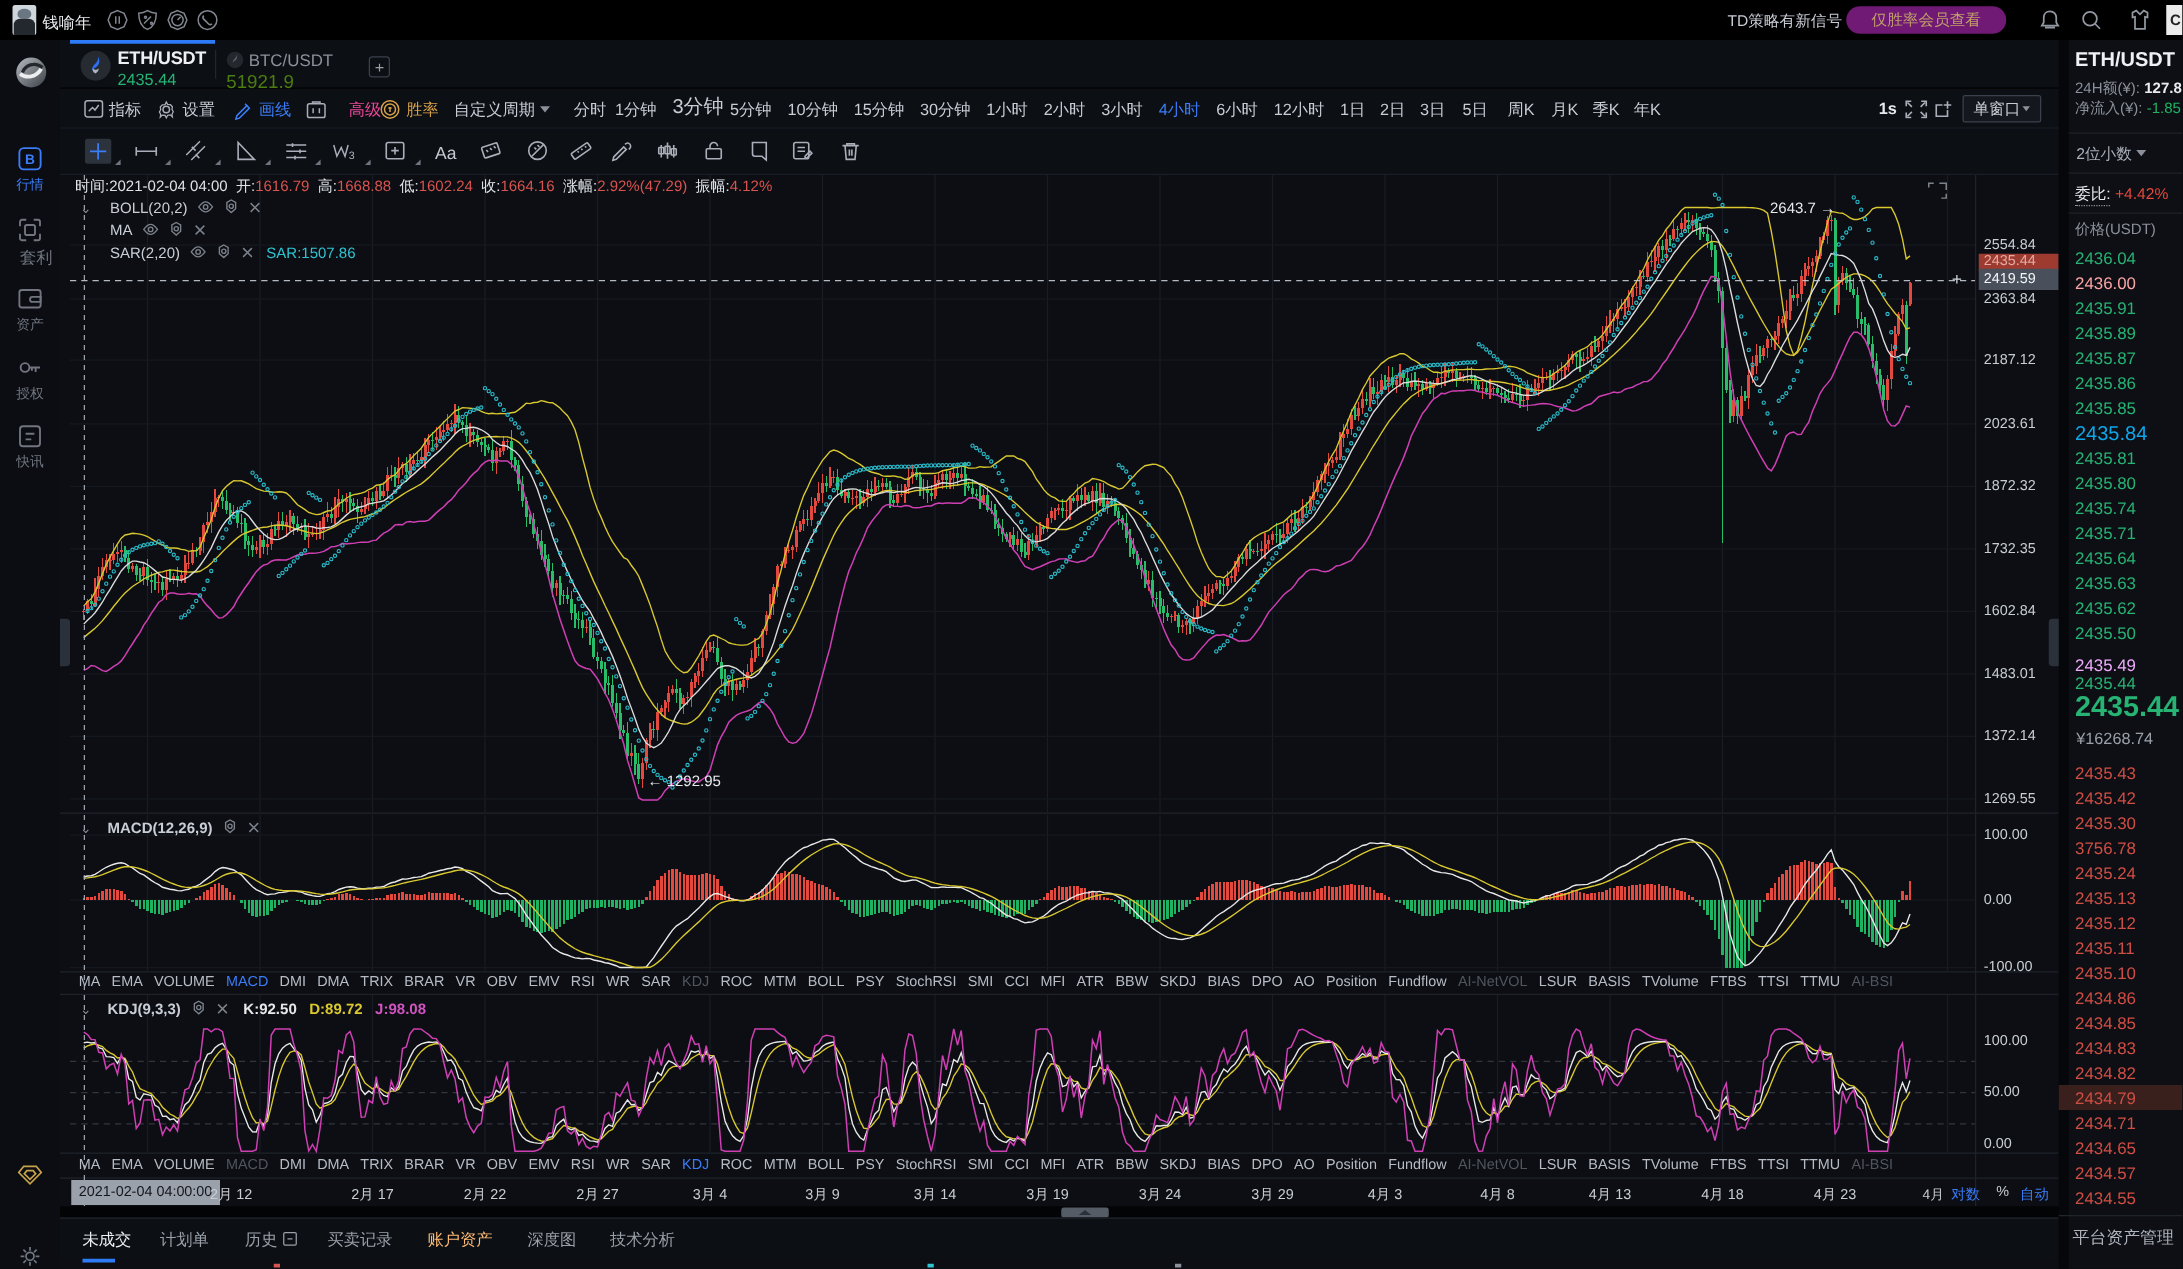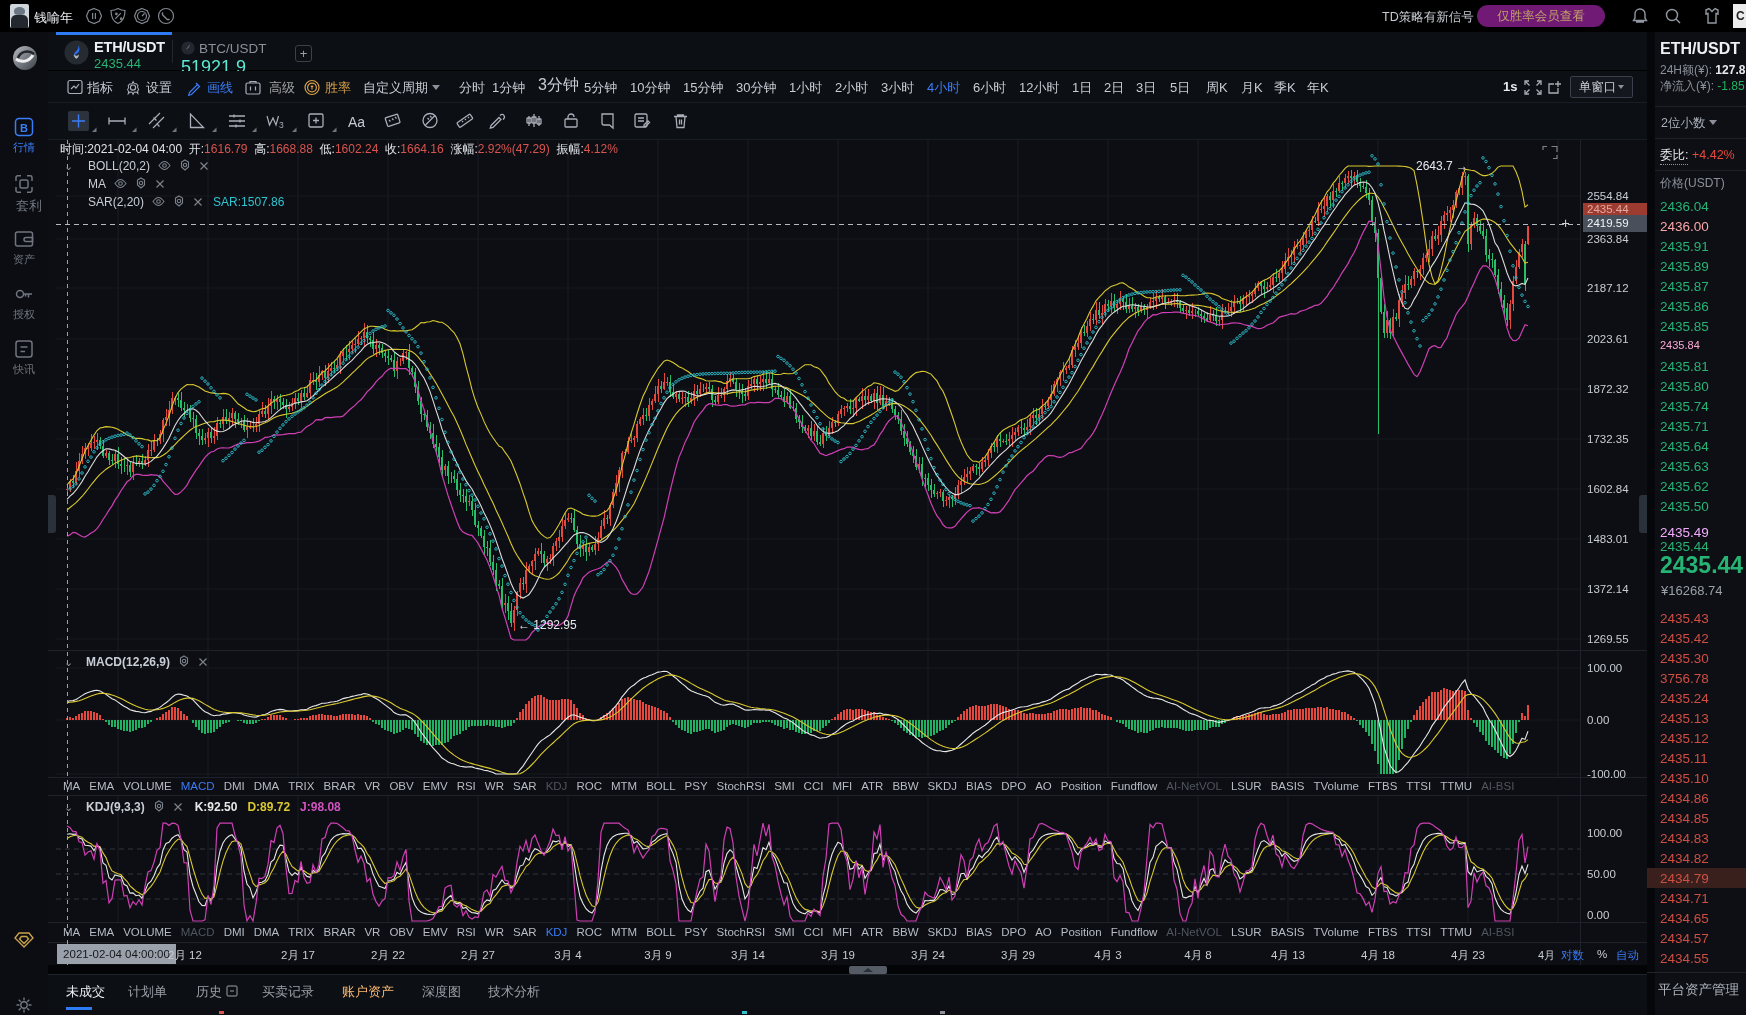--- a/index.html
+++ b/index.html
@@ -105,21 +105,21 @@
       <path d="M10.2 14.5c-.4 1.6.3 3.3 2.1 4.3 1.7-1 2.8-2.4 2.6-4.3-1.5 1.8-3.2 1.6-4.7 0z" fill="#aeb6c2"></path>
     </svg>
     <div class="abs" style="left:46px;top:7px;color:#eef0f4;font-size:14.5px;font-weight:bold;letter-spacing:-0.2px">ETH/USDT</div>
     <div class="abs" style="left:46px;top:24px;color:#26b373;font-size:13px">2435.44</div>
     <div class="abs" style="left:124px;top:8px;width:1px;height:23px;background:#23262d"></div>
     <svg class="abs" style="left:133px;top:9px" width="14" height="14">
       <circle cx="7" cy="7" r="6.6" fill="#24272e"></circle>
       <path d="M8 2.6c.2 1.7-.5 2.7-1.5 3.6-.8.8-1.4 1.7-1.2 2.9.5-.8 1-1.1 1.6-1.5 1.4-.9 2.3-2.2 1.1-5z" fill="#59606c"></path>
     </svg>
     <div class="abs" style="left:151px;top:9px;color:#8b909a;font-size:13.5px">BTC/USDT</div>
-    <div class="abs" style="left:133px;top:25px;color:#5eead4;font-size:18px">51921.9</div>
+    <div class="abs" style="left:133px;top:25px;color:#4d7c0f;font-size:15px">51921.9</div>
     <div class="abs" style="left:247px;top:13px;width:17px;height:17px;border:1px solid #3a414c;border-radius:3px;color:#9aa0aa;font-size:13px;text-align:center;line-height:15px">+</div>
   </div>
 <div class="abs" style="left:48px;top:71px;width:1599px;height:32px;background:#0c0f14;border-bottom:1px solid #191e26">
     <svg class="abs" style="left:0px;top:8px" width="620" height="17">
       <g stroke="#a9aeb8" fill="none" stroke-width="1.2">
         <g transform="translate(19,0)">
           <rect x="1" y="1.5" width="14" height="13" rx="2"></rect>
           <path d="M4 10l3-3 2 2 3-4"></path>
         </g>
         <g transform="translate(77,0)">
@@ -137,21 +137,21 @@
         <g transform="translate(256,0)" stroke="#d9a24a">
           <circle cx="8" cy="8.5" r="7"></circle>
           <circle cx="8" cy="8.5" r="4.4"></circle>
           <path d="M8 6.5v4M6.7 7.3h2.6"></path>
         </g>
       </g>
     </svg>
     <div class="abs" style="left:39px;top:8px;color:#c8ccd4;font-size:13px">指标</div>
     <div class="abs" style="left:98px;top:8px;color:#c8ccd4;font-size:13px">设置</div>
     <div class="abs" style="left:159px;top:8px;color:#3b7cf7;font-size:13px">画线</div>
-    <div class="abs" style="left:221px;top:8px;color:#a3a3a3;font-size:13px">高级</div>
+    <div class="abs" style="left:231px;top:8px;color:#ec4899;font-size:13px">高级</div>
     <div class="abs" style="left:277px;top:8px;color:#d9a24a;font-size:13px">胜率</div>
     <div class="abs" style="left:315px;top:8px;color:#c8ccd4;font-size:13px">自定义周期 <span style="display:inline-block;width:0;height:0;border-left:4px solid transparent;border-right:4px solid transparent;border-top:5px solid #8b909a;vertical-align:2px"></span></div>
     <div class="abs" style="left:411px;top:8px;color:#c8ccd4;font-size:13px">分时</div>
     <div class="abs" style="left:444px;top:8px;color:#c8ccd4;font-size:13px">1分钟</div>
     <div class="abs" style="left:490px;top:4px;color:#c8ccd4;font-size:16px">3分钟</div>
     <div class="abs" style="left:536px;top:8px;color:#c8ccd4;font-size:13px">5分钟</div>
     <div class="abs" style="left:582px;top:8px;color:#c8ccd4;font-size:13px">10分钟</div>
     <div class="abs" style="left:635px;top:8px;color:#c8ccd4;font-size:13px">15分钟</div>
     <div class="abs" style="left:688px;top:8px;color:#c8ccd4;font-size:13px">30分钟</div>
     <div class="abs" style="left:741px;top:8px;color:#c8ccd4;font-size:13px">1小时</div>
@@ -940,21 +940,21 @@
 <div class="abs" style="left:1660px;top:147px;font-size:12.5px;color:#e8eaee"><span style="border-bottom:1px dotted #8b909a;padding-bottom:2px">委比:</span> <span style="color:#e5483d">+4.42%</span></div>
 <div class="abs" style="left:1655px;top:170px;width:91px;height:1px;background:#1e2228"></div>
 <div class="abs" style="left:1660px;top:175px;font-size:12px;color:#8b909a">价格(USDT)</div>
 <div class="abs" style="left:1660px;top:199px;font-size:13.5px;color:#26b373">2436.04</div>
 <div class="abs" style="left:1660px;top:219px;font-size:13.5px;color:#fca5a5">2436.00</div>
 <div class="abs" style="left:1660px;top:239px;font-size:13.5px;color:#26b373">2435.91</div>
 <div class="abs" style="left:1660px;top:259px;font-size:13.5px;color:#26b373">2435.89</div>
 <div class="abs" style="left:1660px;top:279px;font-size:13.5px;color:#26b373">2435.87</div>
 <div class="abs" style="left:1660px;top:299px;font-size:13.5px;color:#26b373">2435.86</div>
 <div class="abs" style="left:1660px;top:319px;font-size:13.5px;color:#26b373">2435.85</div>
-<div class="abs" style="left:1660px;top:339px;font-size:11px;color:#f9a8d4">2435.84</div>
+<div class="abs" style="left:1660px;top:339px;font-size:16px;color:#0ea5e9">2435.84</div>
 <div class="abs" style="left:1660px;top:359px;font-size:13.5px;color:#26b373">2435.81</div>
 <div class="abs" style="left:1660px;top:379px;font-size:13.5px;color:#26b373">2435.80</div>
 <div class="abs" style="left:1660px;top:399px;font-size:13.5px;color:#26b373">2435.74</div>
 <div class="abs" style="left:1660px;top:419px;font-size:13.5px;color:#26b373">2435.71</div>
 <div class="abs" style="left:1660px;top:439px;font-size:13.5px;color:#26b373">2435.64</div>
 <div class="abs" style="left:1660px;top:459px;font-size:13.5px;color:#26b373">2435.63</div>
 <div class="abs" style="left:1660px;top:479px;font-size:13.5px;color:#26b373">2435.62</div>
 <div class="abs" style="left:1660px;top:499px;font-size:13.5px;color:#26b373">2435.50</div>
 <div class="abs" style="left:1660px;top:525px;font-size:13.5px;color:#f0abfc">2435.49</div>
 <div class="abs" style="left:1660px;top:539px;font-size:13.5px;color:#26b373">2435.44</div>

